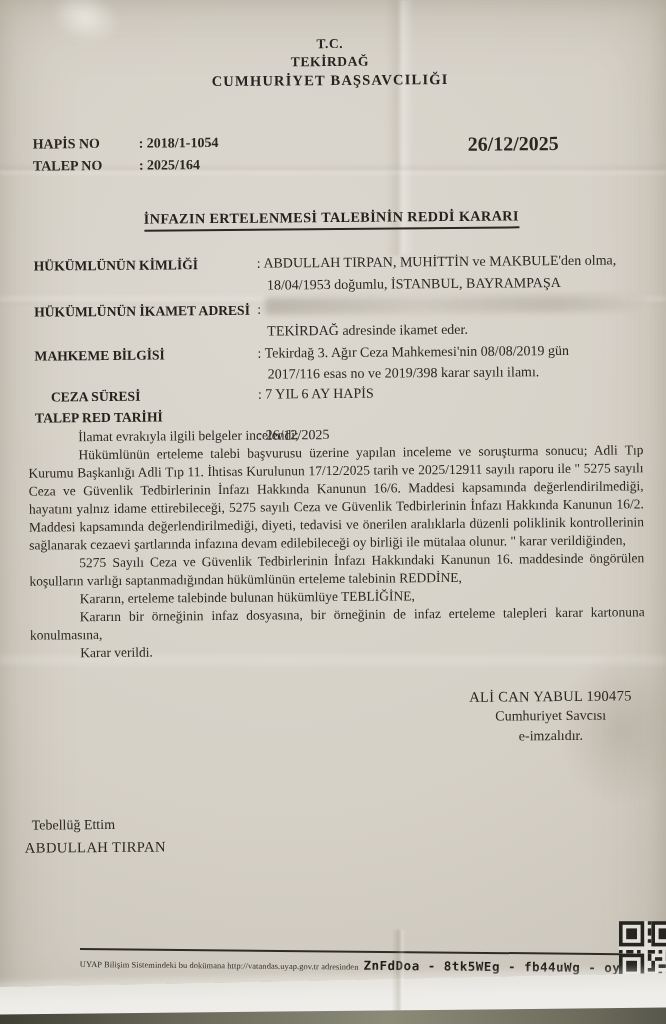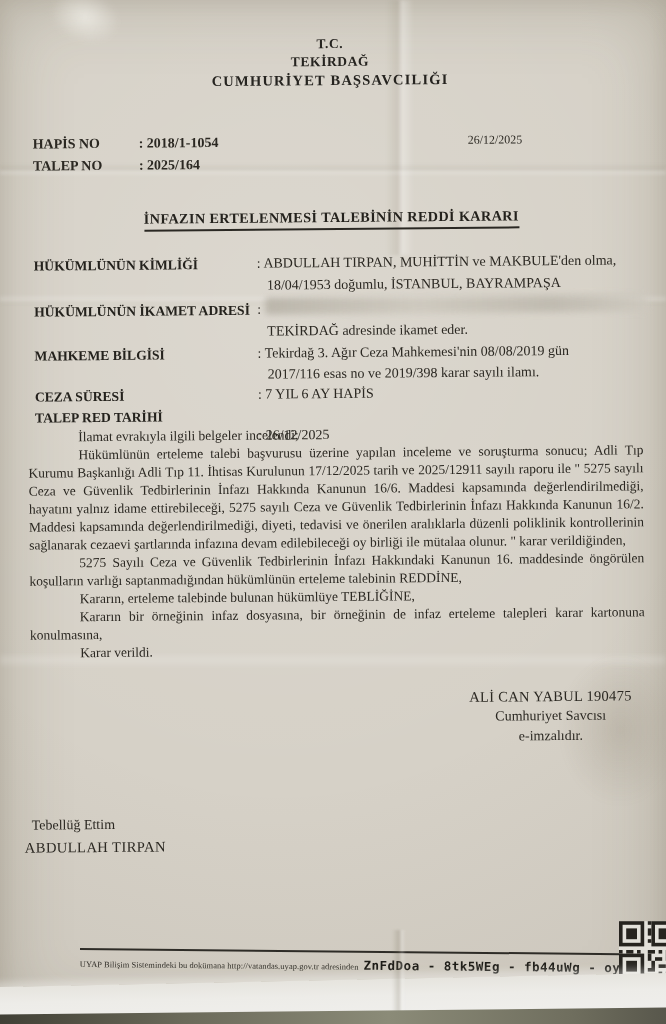--- a/index.html
+++ b/index.html
@@ -10,21 +10,21 @@
     color:#2b2822;
     box-shadow:inset 0 0 70px rgba(95,85,62,.28), inset 0 0 18px rgba(95,85,62,.12);
   }
   .abs{position:absolute;}
   .overlay{position:absolute;pointer-events:none;}
   .doc{position:absolute;left:0;top:0;width:666px;height:1024px;transform:rotate(-0.5deg);transform-origin:50% 40%;}
   .hdr{left:0;right:0;text-align:center;font-weight:bold;letter-spacing:.6px;font-size:13.5px;color:#262420;}
   .hdr3{font-size:14.5px;letter-spacing:1.2px;}
   .meta-row{left:35px;font-weight:bold;font-size:14px;white-space:nowrap;}
   .meta-label{display:inline-block;width:106px;}
-  .doc-date{left:470px;font-weight:normal;font-size:12px;}
+  .doc-date{left:470px;font-weight:bold;font-size:20px;}
   .title-wrap{left:0;right:0;text-align:center;}
   .title-txt{display:inline-block;font-weight:bold;font-size:14.2px;letter-spacing:.4px;border-bottom:2px solid #2a2823;padding-bottom:2px;color:#24221d;}
   .f-label{left:35px;font-weight:bold;font-size:13.6px;white-space:nowrap;color:#24221d;}
   .f-val{left:258px;font-size:14px;white-space:nowrap;}
   .f-val2{left:268px;font-size:14px;white-space:nowrap;}
   .body-block{left:28px;top:426px;width:615px;font-size:13.5px;line-height:18px;text-align:justify;}
   .body-block p{margin:0;text-indent:50px;}
   .sig{left:448px;top:688px;width:200px;text-align:center;font-size:14px;line-height:20px;}
   .sig-name{font-size:14.5px;letter-spacing:.3px;}
   .ack{left:28px;top:812px;font-size:14px;line-height:22px;}
@@ -100,21 +100,21 @@
 
     <div class="abs f-label" style="top:302px;">HÜKÜMLÜNÜN İKAMET ADRESİ</div>
     <div class="abs f-val" style="top:301px;">:</div>
     <div class="abs redact"></div>
     <div class="abs f-val2" style="top:323px;">TEKİRDAĞ adresinde ikamet eder.</div>
 
     <div class="abs f-label" style="top:346px;">MAHKEME BİLGİSİ</div>
     <div class="abs f-val" style="top:345px;">: Tekirdağ 3. Ağır Ceza Mahkemesi'nin 08/08/2019 gün</div>
     <div class="abs f-val2" style="top:366px;">2017/116 esas no ve 2019/398 karar sayılı ilamı.</div>
 
-    <div class="abs f-label" style="top:387px;">CEZA SÜRESİ</div>
+    <div class="abs f-label" style="top:387px;margin-left:16px;">CEZA SÜRESİ</div>
     <div class="abs f-val" style="top:386px;">: 7 YIL 6 AY HAPİS</div>
 
     <div class="abs f-label" style="top:408px;">TALEP RED TARİHİ</div>
     <div class="abs f-val" style="top:407px;margin-top:20px;">: 26/12/2025</div>
 
     <div class="abs body-block">
       <p>İlamat evrakıyla ilgili belgeler incelendi;</p>
       <p>Hükümlünün erteleme talebi başvurusu üzerine yapılan inceleme ve soruşturma sonucu; Adli Tıp Kurumu Başkanlığı Adli Tıp 11. İhtisas Kurulunun 17/12/2025 tarih ve 2025/12911 sayılı raporu ile " 5275 sayılı Ceza ve Güvenlik Tedbirlerinin İnfazı Hakkında Kanunun 16/6. Maddesi kapsamında değerlendirilmediği, hayatını yalnız idame ettirebileceği, 5275 sayılı Ceza ve Güvenlik Tedbirlerinin İnfazı Hakkında Kanunun 16/2. Maddesi kapsamında değerlendirilmediği, diyeti, tedavisi ve önerilen aralıklarla düzenli poliklinik kontrollerinin sağlanarak cezaevi şartlarında infazına devam edilebileceği oy birliği ile mütalaa olunur. " karar verildiğinden,</p>
       <p>5275 Sayılı Ceza ve Güvenlik Tedbirlerinin İnfazı Hakkındaki Kanunun 16. maddesinde öngörülen koşulların varlığı saptanmadığından hükümlünün erteleme talebinin REDDİNE,</p>
       <p>Kararın, erteleme talebinde bulunan hükümlüye TEBLİĞİNE,</p>

